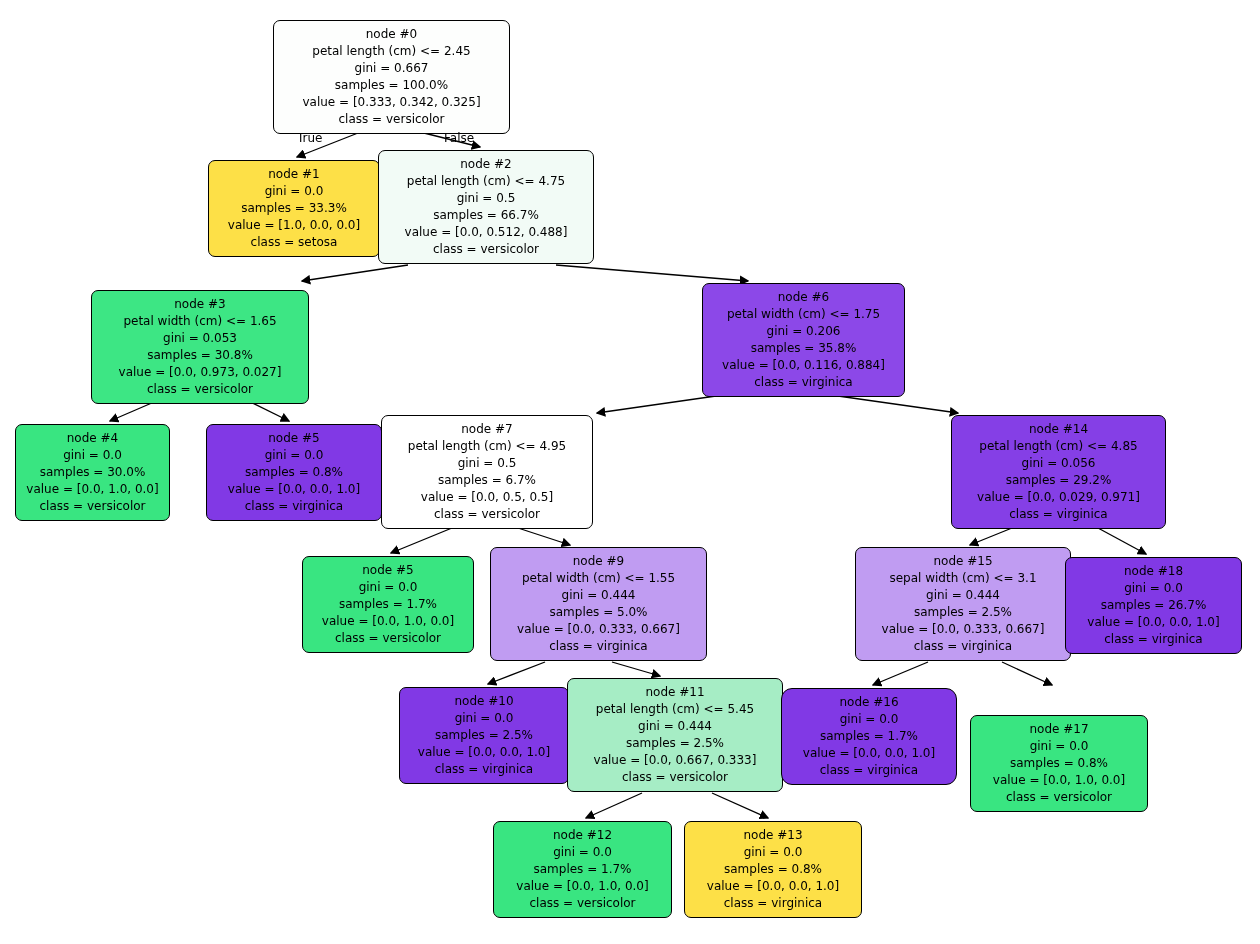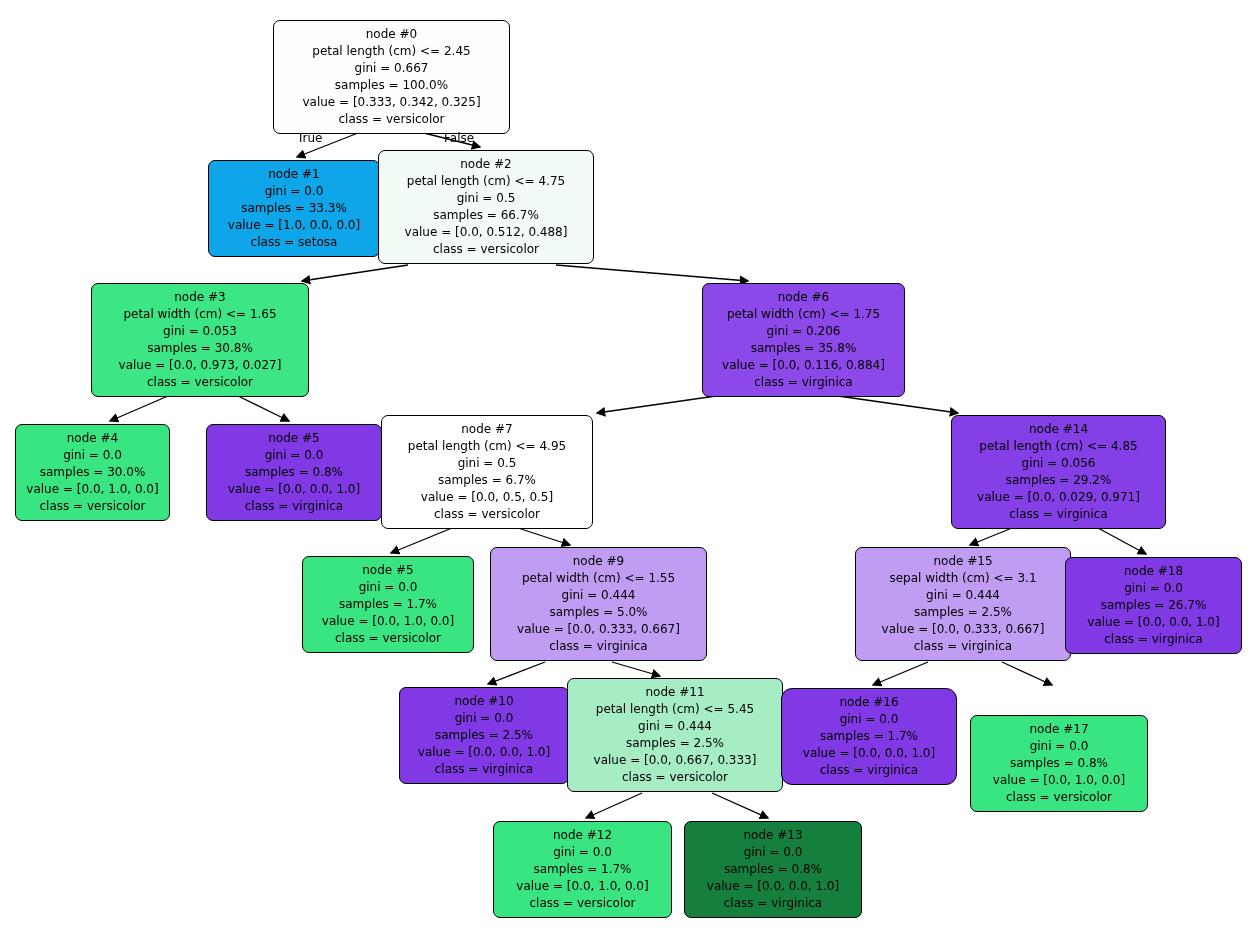--- a/index.html
+++ b/index.html
@@ -70,32 +70,32 @@
 
   <span class="edge-label" style="left:297px; top:131px;">True</span>
   <span class="edge-label" style="left:444px; top:131px;">False</span>
 
   <div class="node" style="left: 273px; top: 20px; width: 237px; background-color: rgb(253, 254, 253);">node #0
 petal length (cm) &lt;= 2.45
 gini = 0.667
 samples = 100.0%
 value = [0.333, 0.342, 0.325]
 class = versicolor</div>
-  <div class="node" style="left: 208px; top: 160px; width: 172px; background-color: #0ea5e9;">node #1
+  <div class="node" style="left: 208px; top: 160px; width: 172px; background-color: #fde047;">node #1
 gini = 0.0
 samples = 33.3%
 value = [1.0, 0.0, 0.0]
 class = setosa</div>
   <div class="node" style="left: 378px; top: 150px; width: 216px; background-color: rgb(242, 251, 246);">node #2
 petal length (cm) &lt;= 4.75
 gini = 0.5
 samples = 66.7%
 value = [0.0, 0.512, 0.488]
 class = versicolor</div>
-  <div class="node" style="left: 91px; top: 283px; width: 218px; background-color: rgb(61, 230, 132);">node #3
+  <div class="node" style="left: 91px; top: 290px; width: 218px; background-color: rgb(61, 230, 132);">node #3
 petal width (cm) &lt;= 1.65
 gini = 0.053
 samples = 30.8%
 value = [0.0, 0.973, 0.027]
 class = versicolor</div>
   <div class="node" style="left: 15px; top: 424px; width: 155px; background-color: rgb(57, 229, 129);">node #4
 gini = 0.0
 samples = 30.0%
 value = [0.0, 1.0, 0.0]
 class = versicolor</div>
@@ -136,21 +136,21 @@
 petal length (cm) &lt;= 5.45
 gini = 0.444
 samples = 2.5%
 value = [0.0, 0.667, 0.333]
 class = versicolor</div>
   <div class="node" style="left: 493px; top: 821px; width: 179px; background-color: rgb(57, 229, 129);">node #12
 gini = 0.0
 samples = 1.7%
 value = [0.0, 1.0, 0.0]
 class = versicolor</div>
-  <div class="node" style="left: 684px; top: 821px; width: 178px; background-color: #15803d;">node #13
+  <div class="node" style="left: 684px; top: 821px; width: 178px; background-color: #fde047;">node #13
 gini = 0.0
 samples = 0.8%
 value = [0.0, 0.0, 1.0]
 class = virginica</div>
   <div class="node" style="left: 951px; top: 415px; width: 215px; background-color: rgb(133, 63, 230);">node #14
 petal length (cm) &lt;= 4.85
 gini = 0.056
 samples = 29.2%
 value = [0.0, 0.029, 0.971]
 class = virginica</div>

